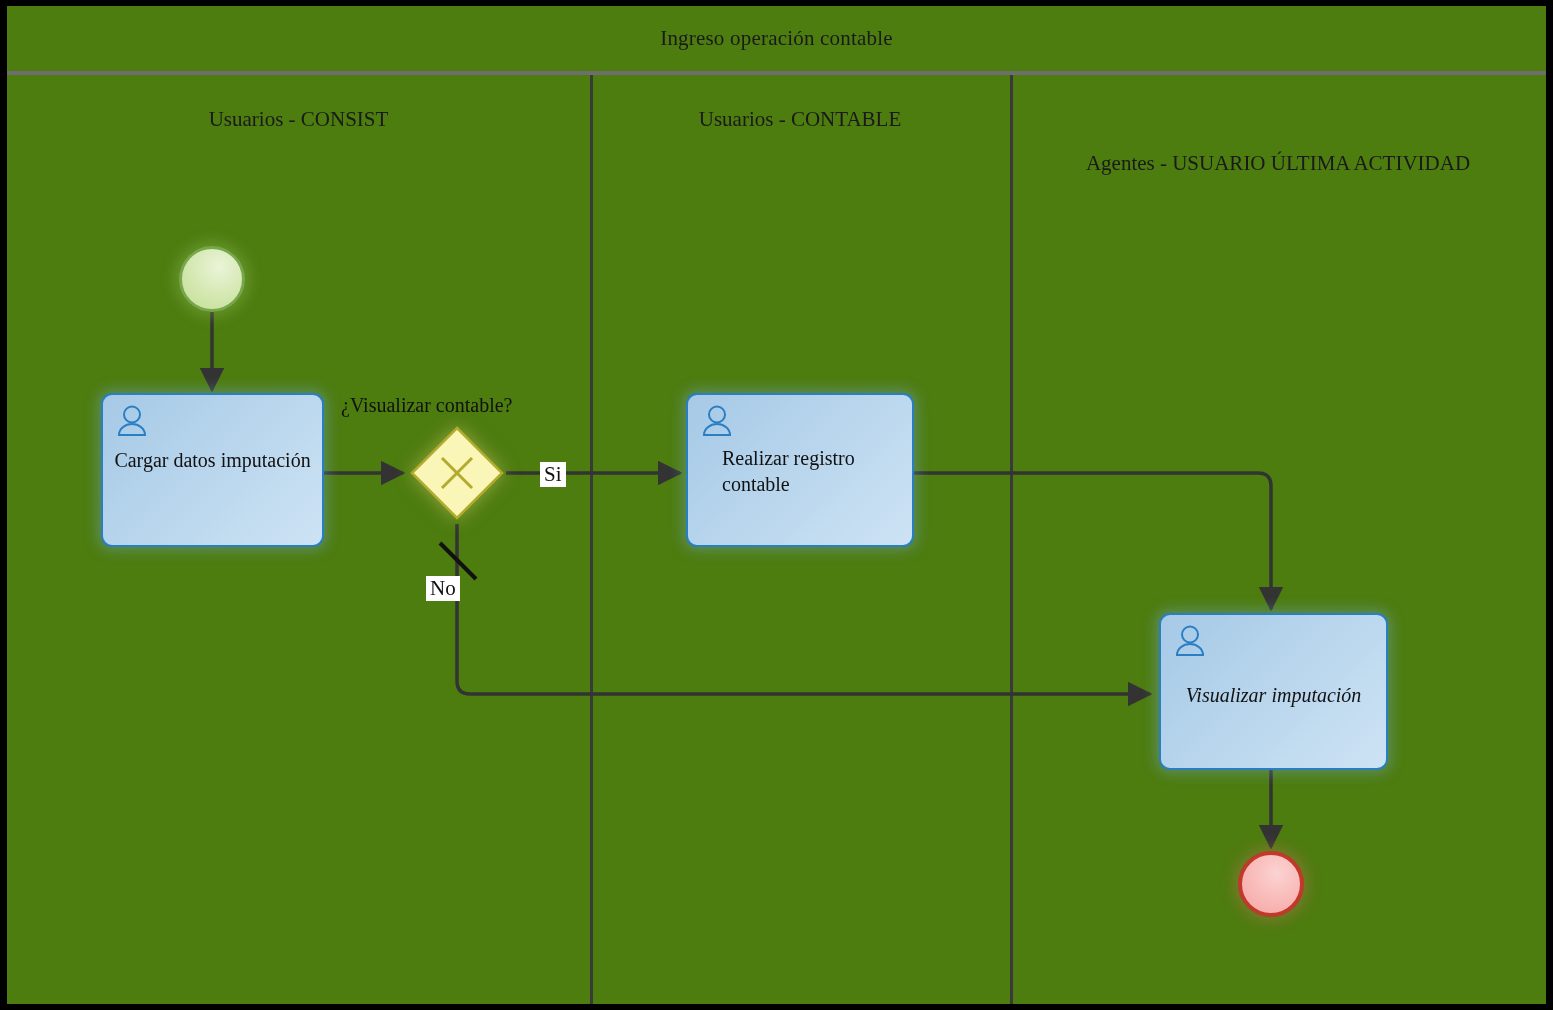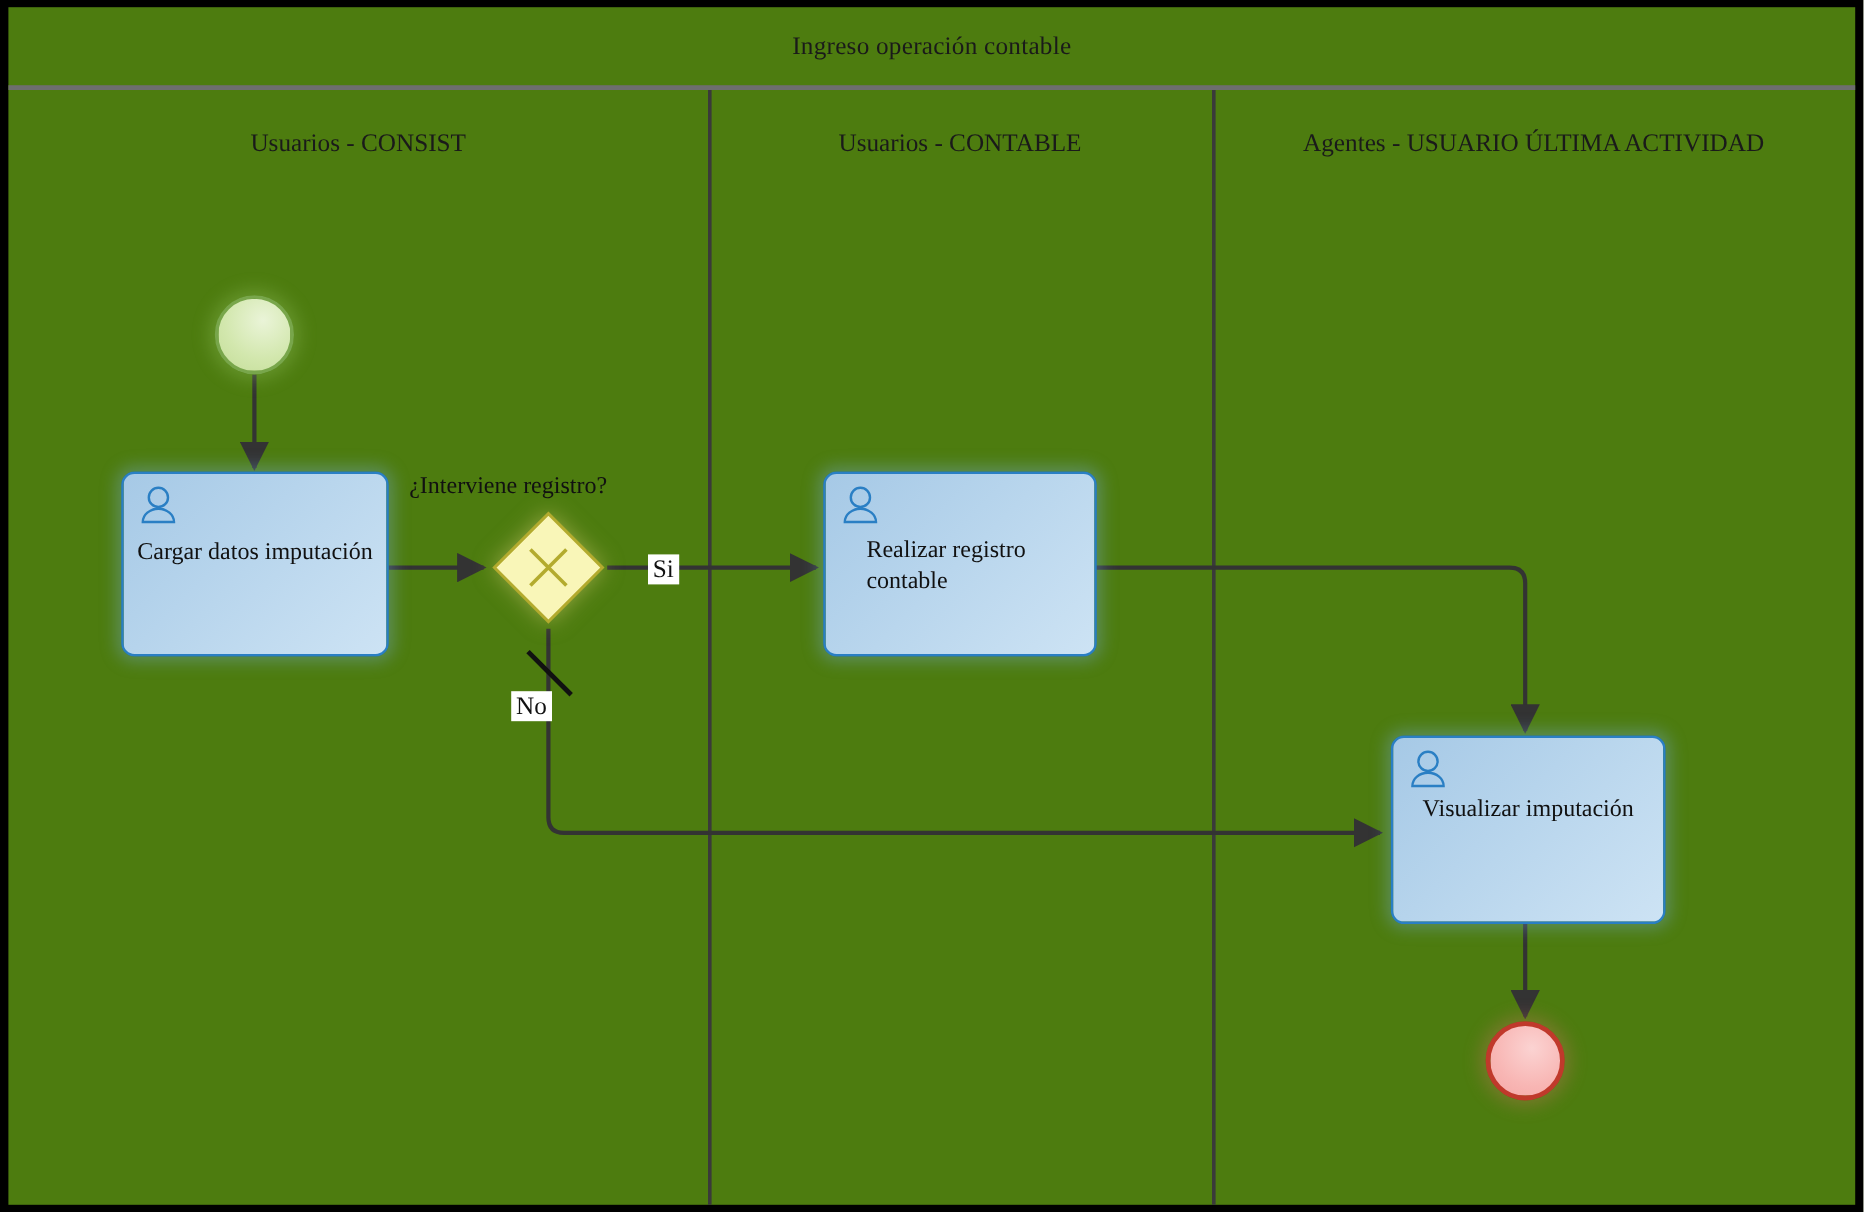--- a/index.html
+++ b/index.html
@@ -149,21 +149,21 @@
   <div class="pool">
 
     <div class="pool-title">Ingreso operación contable</div>
     <div class="pool-title-sep"></div>
 
     <div class="lane-divider" style="left:583px;"></div>
     <div class="lane-divider" style="left:1003px;"></div>
 
     <div class="lane-label" style="left:583px;  width:420px;">Usuarios - CONTABLE</div>
     <div class="lane-label" style="left:0px;    width:583px;">Usuarios - CONSIST</div>
-    <div class="lane-label" style="left:1003px; width:536px;">Agentes - USUARIO ÚLTIMA ACTIVIDAD</div>
+    <div class="lane-label" style="left:1003px; width:536px;margin-top:44px;">Agentes - USUARIO ÚLTIMA ACTIVIDAD</div>
 
     <svg class="connectors" viewBox="0 0 1539 998">
       <defs>
         <marker id="arrow" viewBox="0 0 10 10" refX="9" refY="5" markerWidth="7" markerHeight="7" orient="auto-start-reverse">
           <path d="M 0 0 L 10 5 L 0 10 z" fill="#333333"></path>
         </marker>
       </defs>
 
       <path d="M 205 306 L 205 384" fill="none" stroke="#333333" stroke-width="3.5" marker-end="url(#arrow)"></path>
 
@@ -183,21 +183,21 @@
     <div class="event start" style="left:172px; top:240px;"></div>
 
     <div class="task" style="left:94px; top:387px; width:223px; height:154px;">
       <svg class="user-icon" viewBox="0 0 34 34">
         <circle cx="17" cy="10.5" r="8" fill="none" stroke="#2a7fc4" stroke-width="2"></circle>
         <path d="M 4 31 A 13 11 0 0 1 30 31 Z" fill="none" stroke="#2a7fc4" stroke-width="2"></path>
       </svg>
       <div class="task-label centered" style="top:52px;">Cargar datos imputación</div>
     </div>
 
-    <div class="gw-label" style="left:334px; top:388px;">¿Interviene registro?</div>
+    <div class="gw-label" style="left:334px; top:388px;">¿Visualizar contable?</div>
     <div class="gateway-wrap" style="left:402px; top:419px;">
       <svg class="gateway-glow" viewBox="0 0 96 96">
         <polygon points="48,3 93,48 48,93 3,48" fill="#f9f6b8" stroke="#b3ab2e" stroke-width="2.5"></polygon>
         <path d="M 33 33 L 63 63 M 63 33 L 33 63" stroke="#b3ab2e" stroke-width="3" fill="none"></path>
       </svg>
     </div>
 
     <div class="flow-label" style="left:533px; top:456px;">Si</div>
     <div class="flow-label" style="left:419px; top:570px;">No</div>
 
@@ -207,19 +207,19 @@
         <path d="M 4 31 A 13 11 0 0 1 30 31 Z" fill="none" stroke="#2a7fc4" stroke-width="2"></path>
       </svg>
       <div class="task-label left" style="top:50px; padding-left:24px;">Realizar registro contable</div>
     </div>
 
     <div class="task" style="left:1152px; top:607px; width:229px; height:157px;">
       <svg class="user-icon" viewBox="0 0 34 34">
         <circle cx="17" cy="10.5" r="8" fill="none" stroke="#2a7fc4" stroke-width="2"></circle>
         <path d="M 4 31 A 13 11 0 0 1 30 31 Z" fill="none" stroke="#2a7fc4" stroke-width="2"></path>
       </svg>
-      <div class="task-label centered" style="top:46px;">Visualizar imputación</div>
+      <div class="task-label centered" style="top:67px;font-style:italic;">Visualizar imputación</div>
     </div>
 
     <div class="event end" style="left:1231px; top:845px;"></div>
 
   </div>
 </div>
 
 </body></html>

